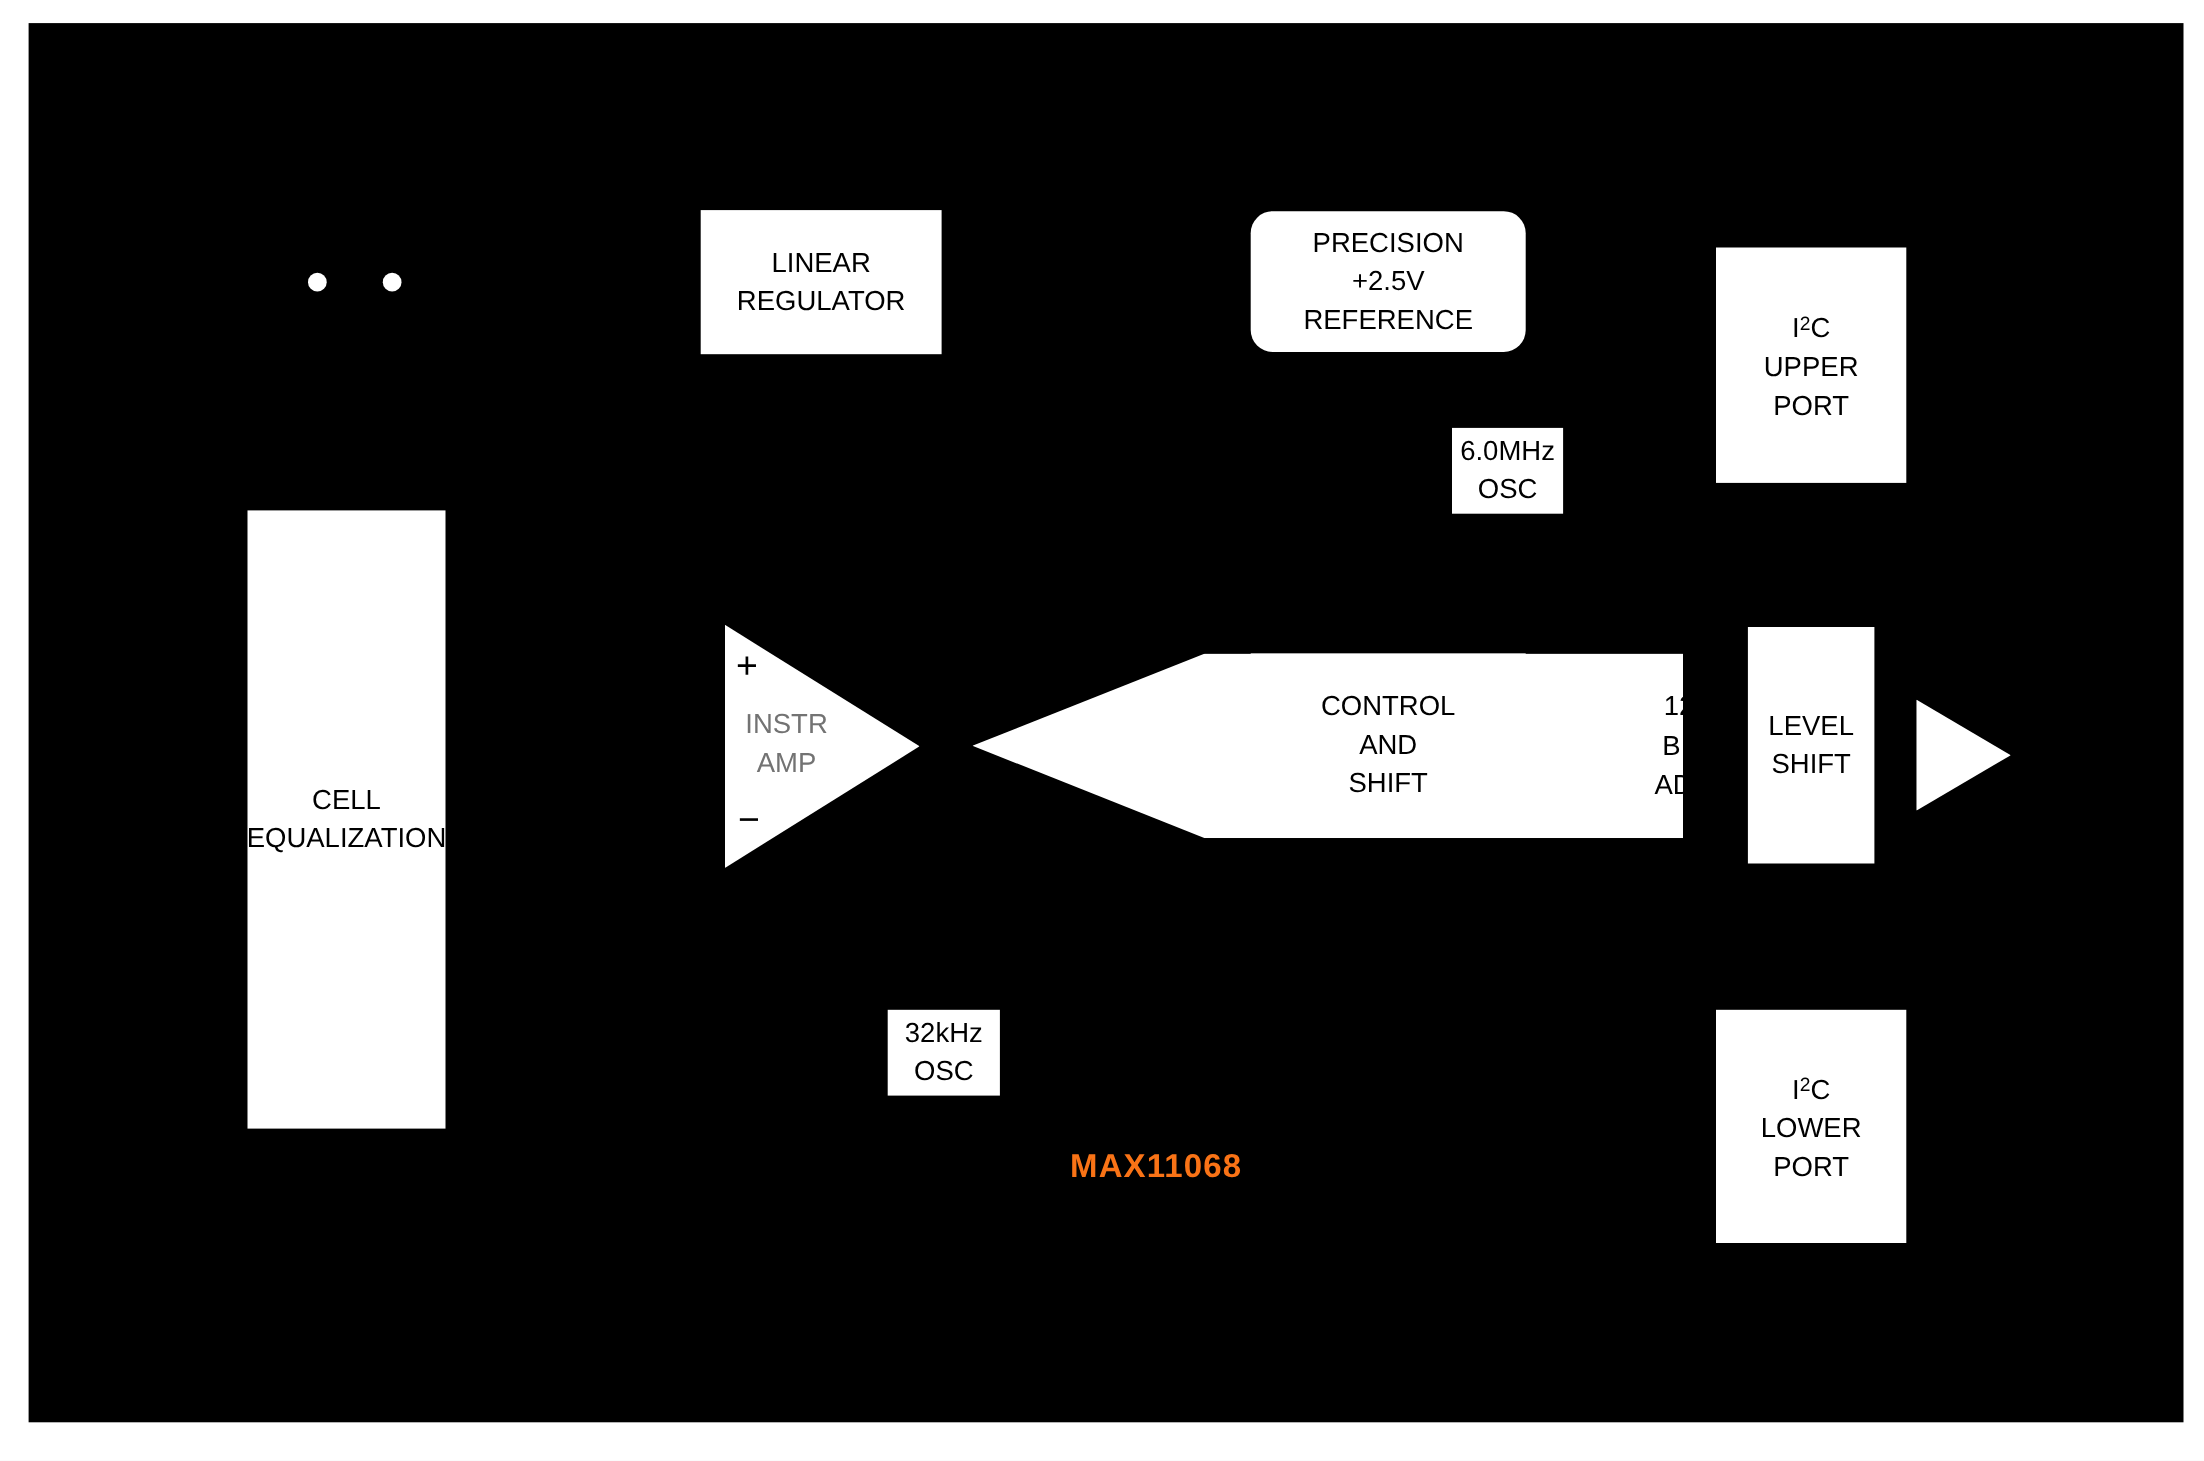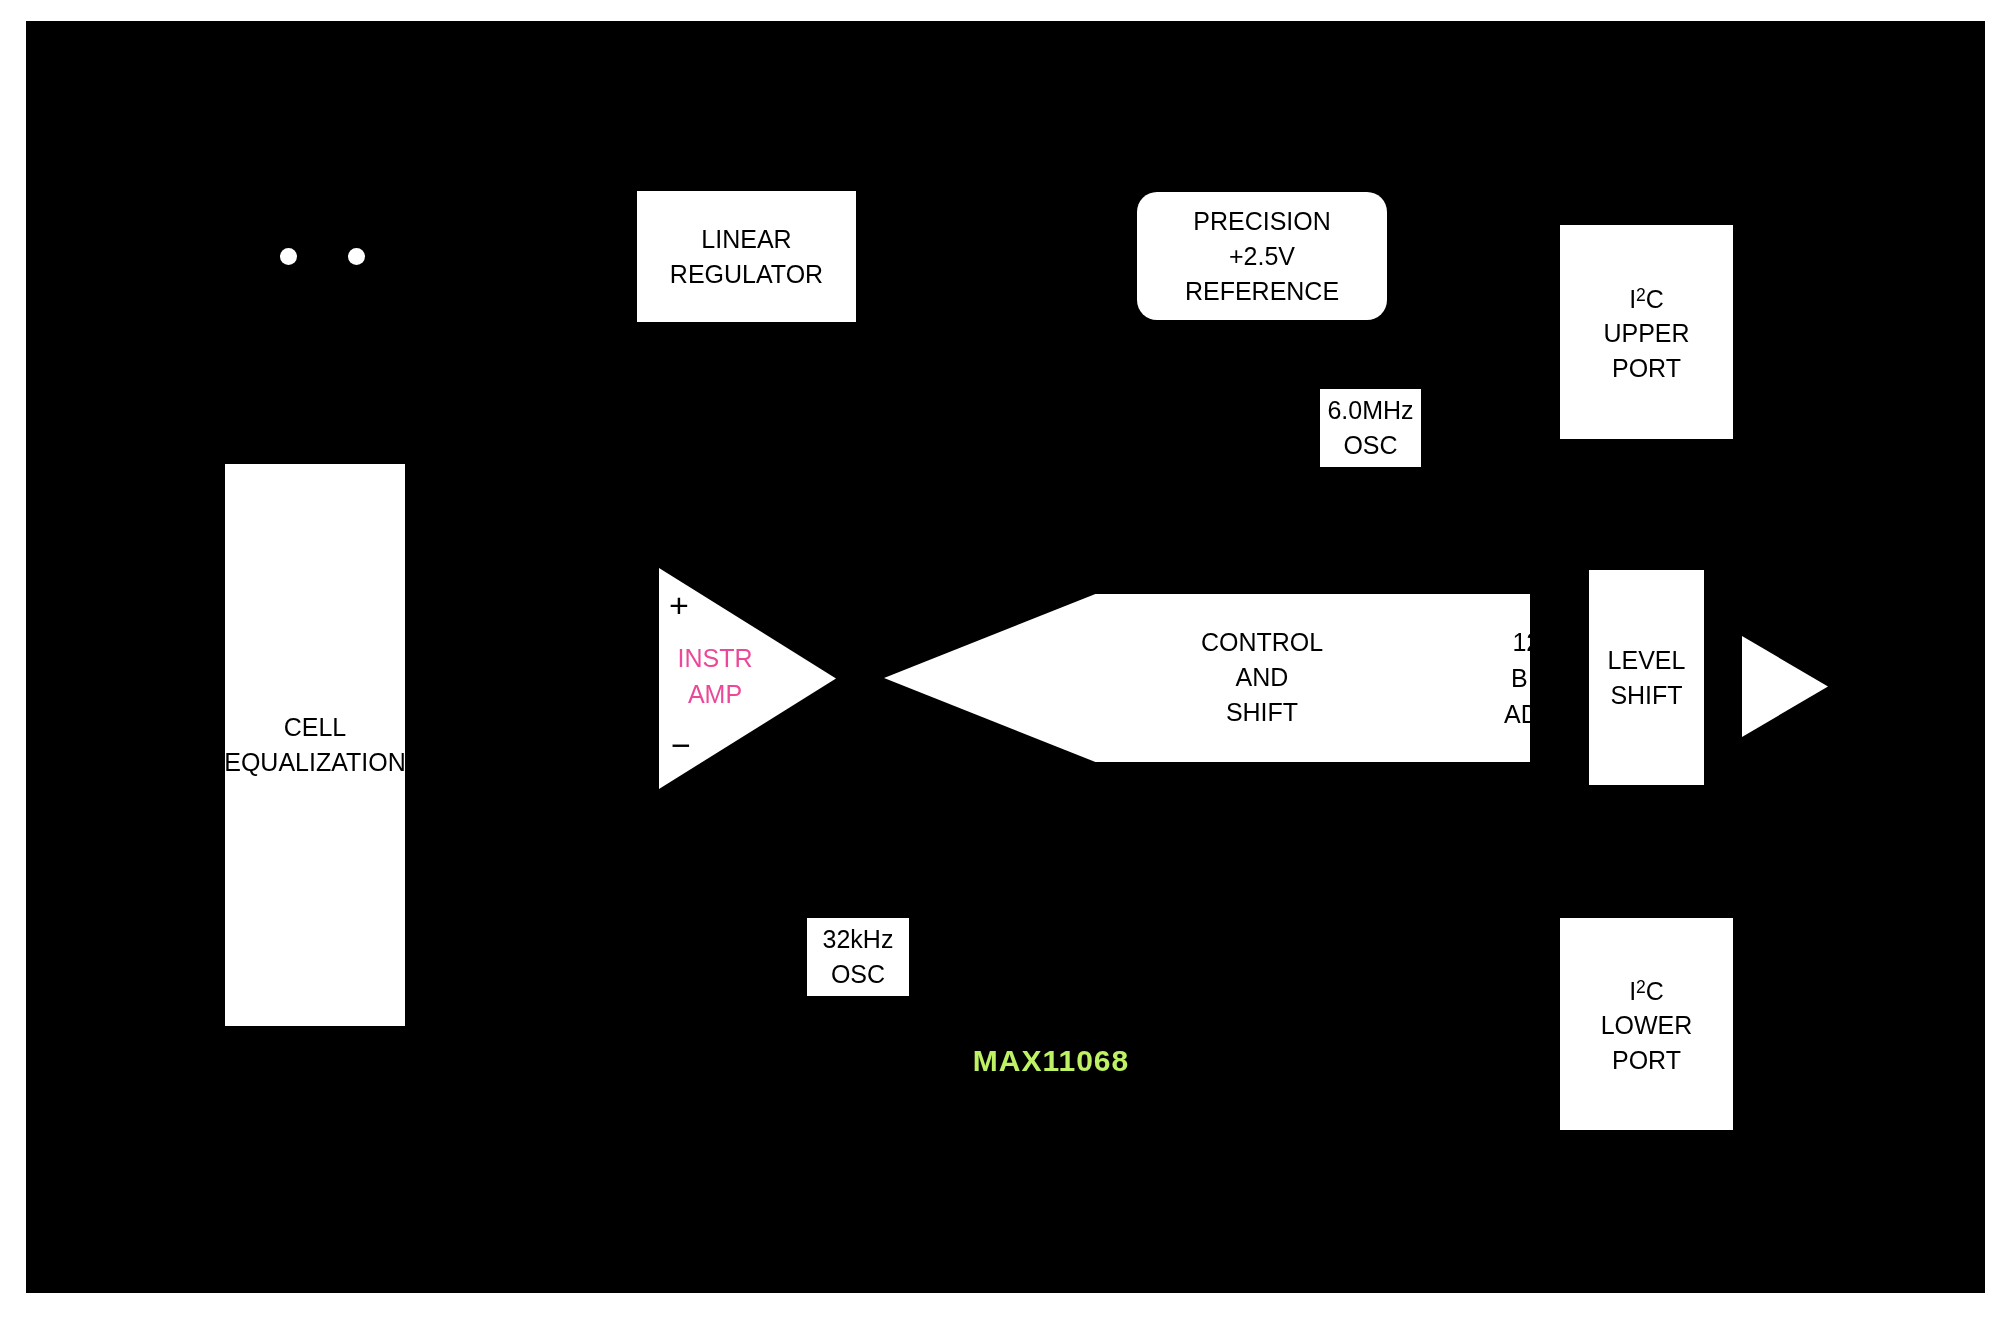--- a/index.html
+++ b/index.html
@@ -52,38 +52,38 @@
     text-align: center;
     font-size: 25px;
     line-height: 36px;
     padding-left: 33%;
     box-sizing: border-box;
   }
   .amp-label {
     position: absolute;
     left: 0; top: 72px;
     width: 112px;
-    color: #ec4899;
+    color: #737373;
     text-align: center;
     font-size: 25px;
     line-height: 36px;
   }
   .amp-sign {
     position: absolute;
     color: #000000;
     font-size: 34px;
     line-height: 34px;
   }
   .sup { font-size: 70%; vertical-align: 0.38em; }
   .chip-label {
     position: absolute;
     left: 925px; top: 1022px;
     width: 200px;
     text-align: center;
-    color: #bef264;
+    color: #f97316;
     font-size: 30px;
     font-weight: bold;
     letter-spacing: 1px;
     line-height: 36px;
   }
   
   #blk-linreg   { left: 611px;  top: 170px; width: 219px; height: 131px; }
   #blk-precref  { left: 1111px; top: 171px; width: 250px; height: 128px; border-radius: 20px; }
   #blk-osc6     { left: 1277px; top: 368px; width: 101px; height: 78px; margin-left: 17px;  }
   #blk-i2c-up   { left: 1534px; top: 204px; width: 173px; height: 214px; }

